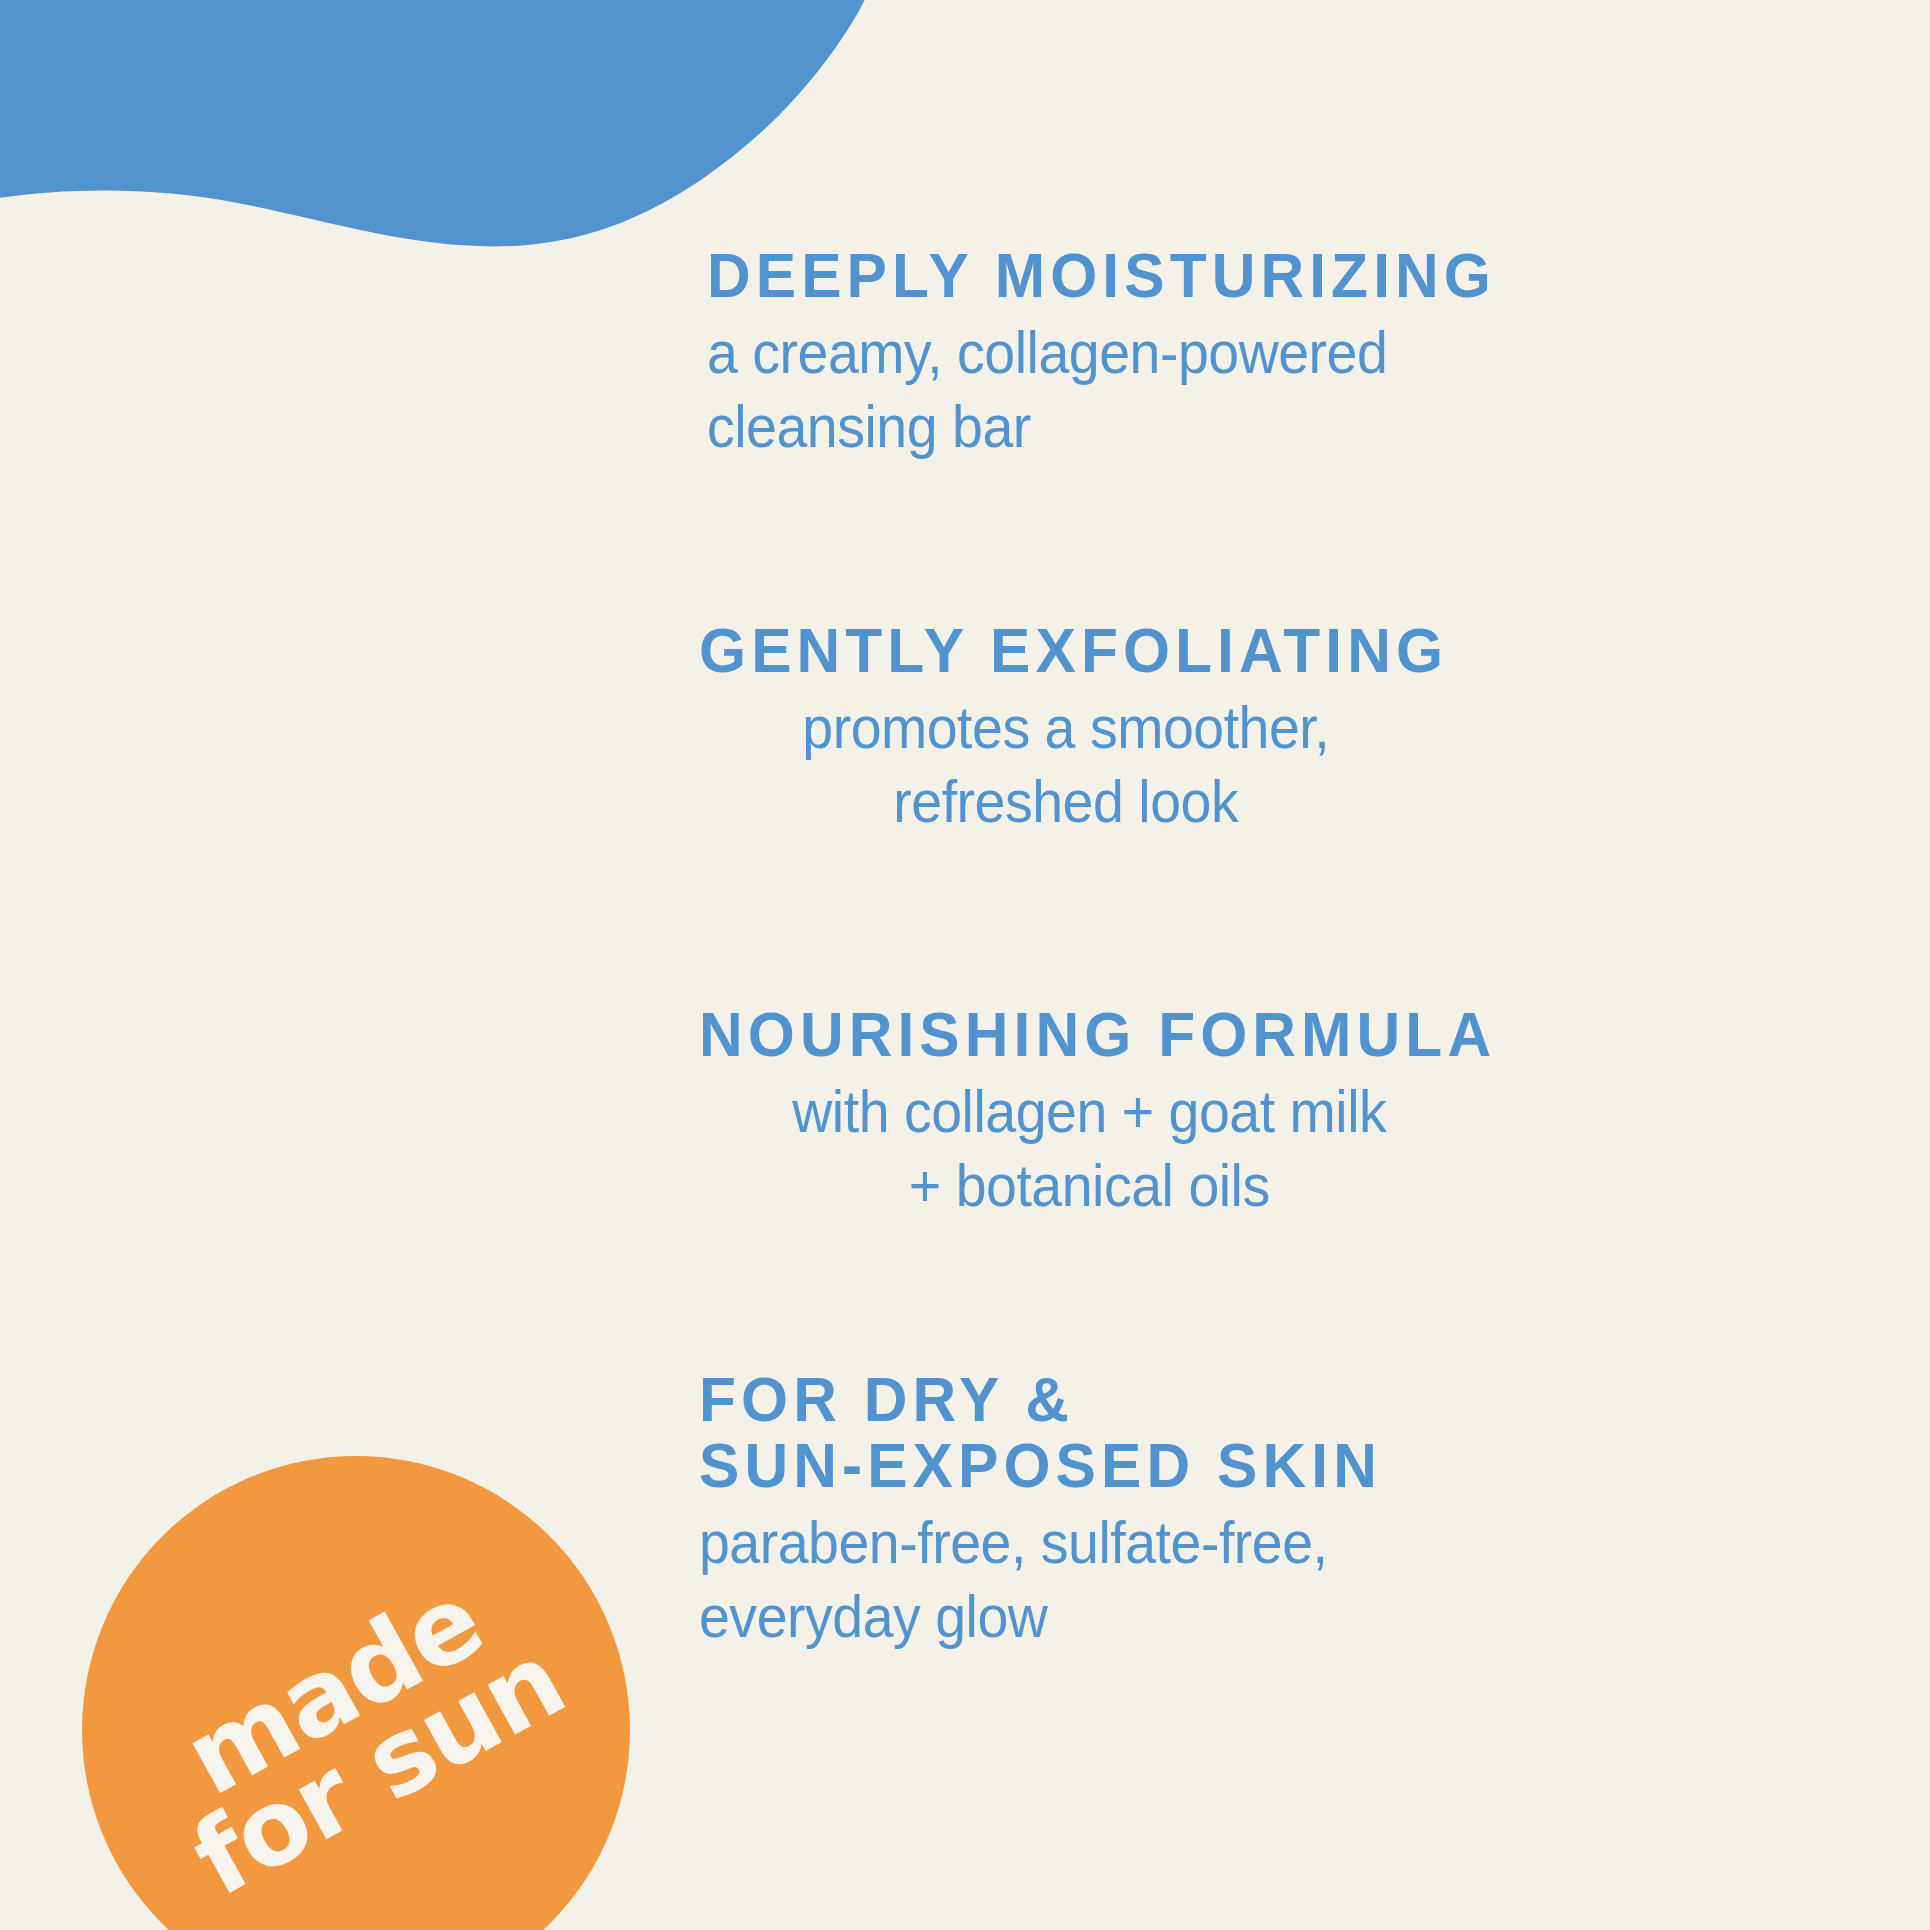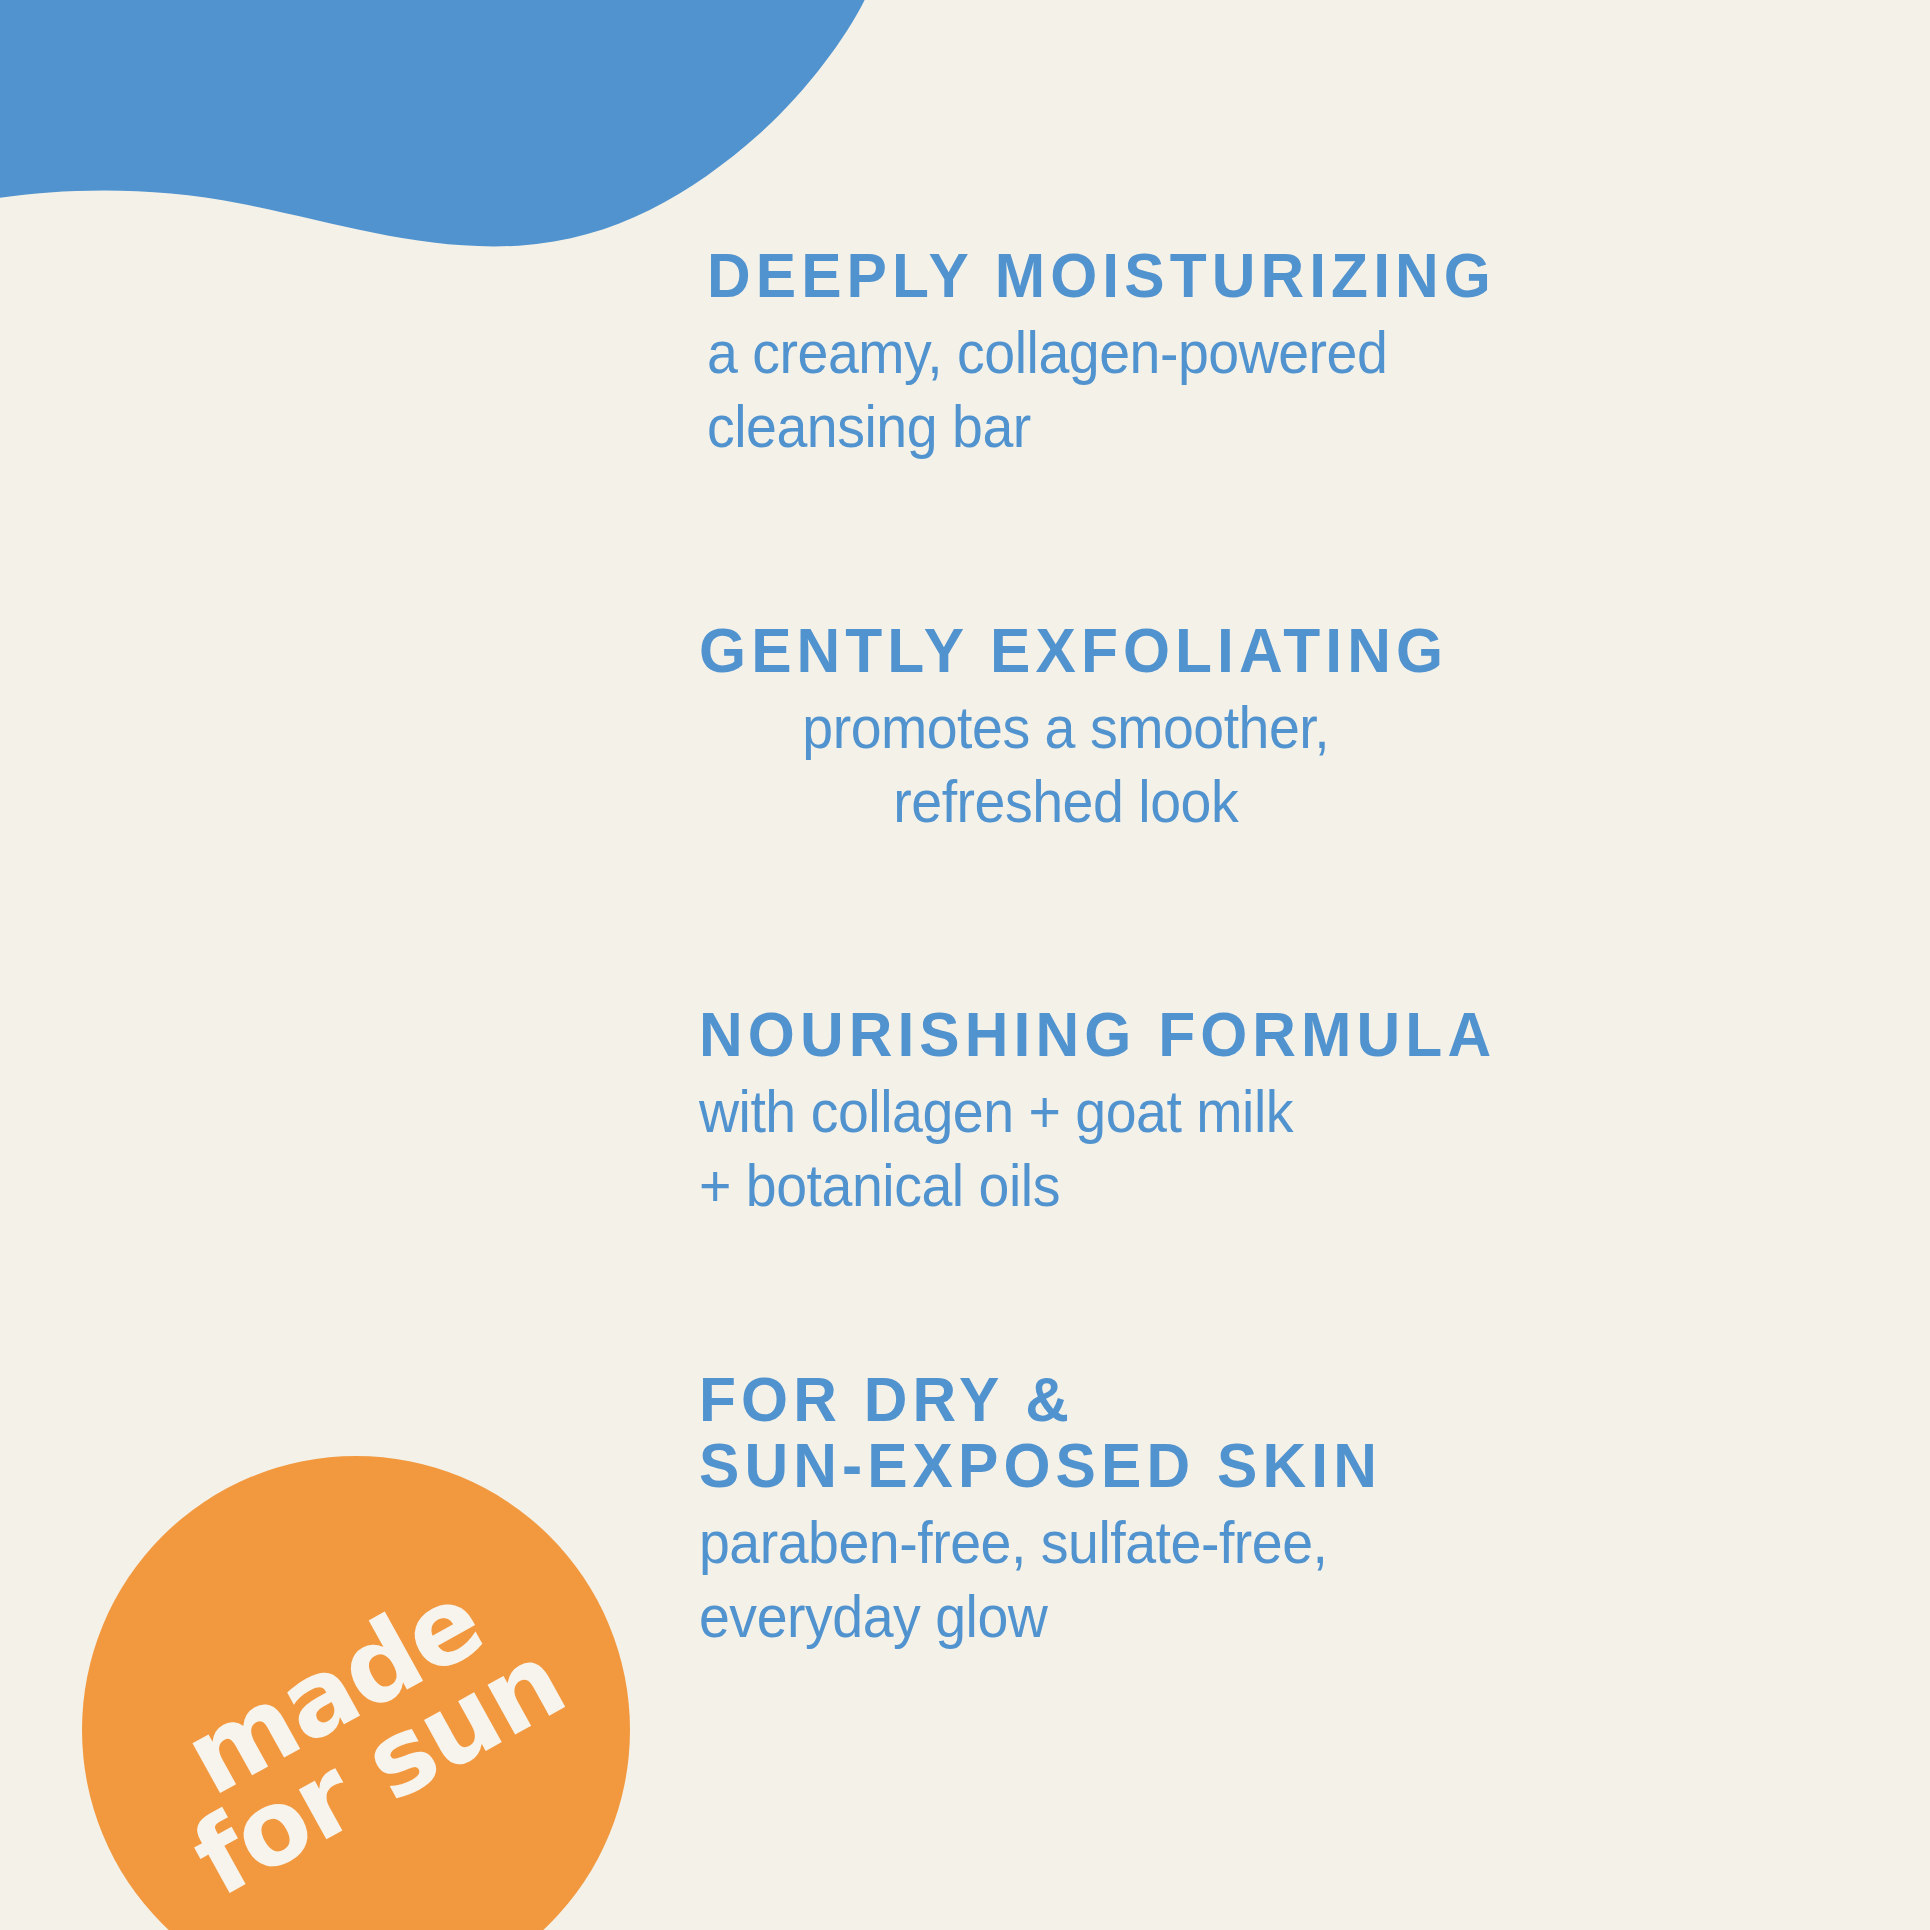--- a/index.html
+++ b/index.html
@@ -102,21 +102,21 @@
     letter-spacing: -0.5px;
     margin: 0;
     transform: scaleX(0.94);
     transform-origin: left center;
     white-space: pre-line;
   }
 
   
   #feature-0 { position: absolute; left: 8px;  top: 0;    }
   #feature-1 { position: absolute; left: 0;  top: 375px; text-align: center; }
-  #feature-2 { position: absolute; left: 0;  top: 759px; }
+  #feature-2 { position: absolute; left: 0;  top: 759px; text-align: center; }
   #feature-3 { position: absolute; left: 0;  top: 1124px; }
 </style>
 </head>
 <body>
 
 <div id="canvas">
 
   <svg class="wave-layer" viewBox="0 0 2010 420" preserveAspectRatio="none" xmlns="http://www.w3.org/2000/svg">
     <path d="M0,0 L900,0 C880,40 840,95 790,140 C720,202 640,250 540,256 C440,262 350,232 250,212 C160,194 70,196 0,206 Z" fill="#5193cf"></path>
   </svg>

